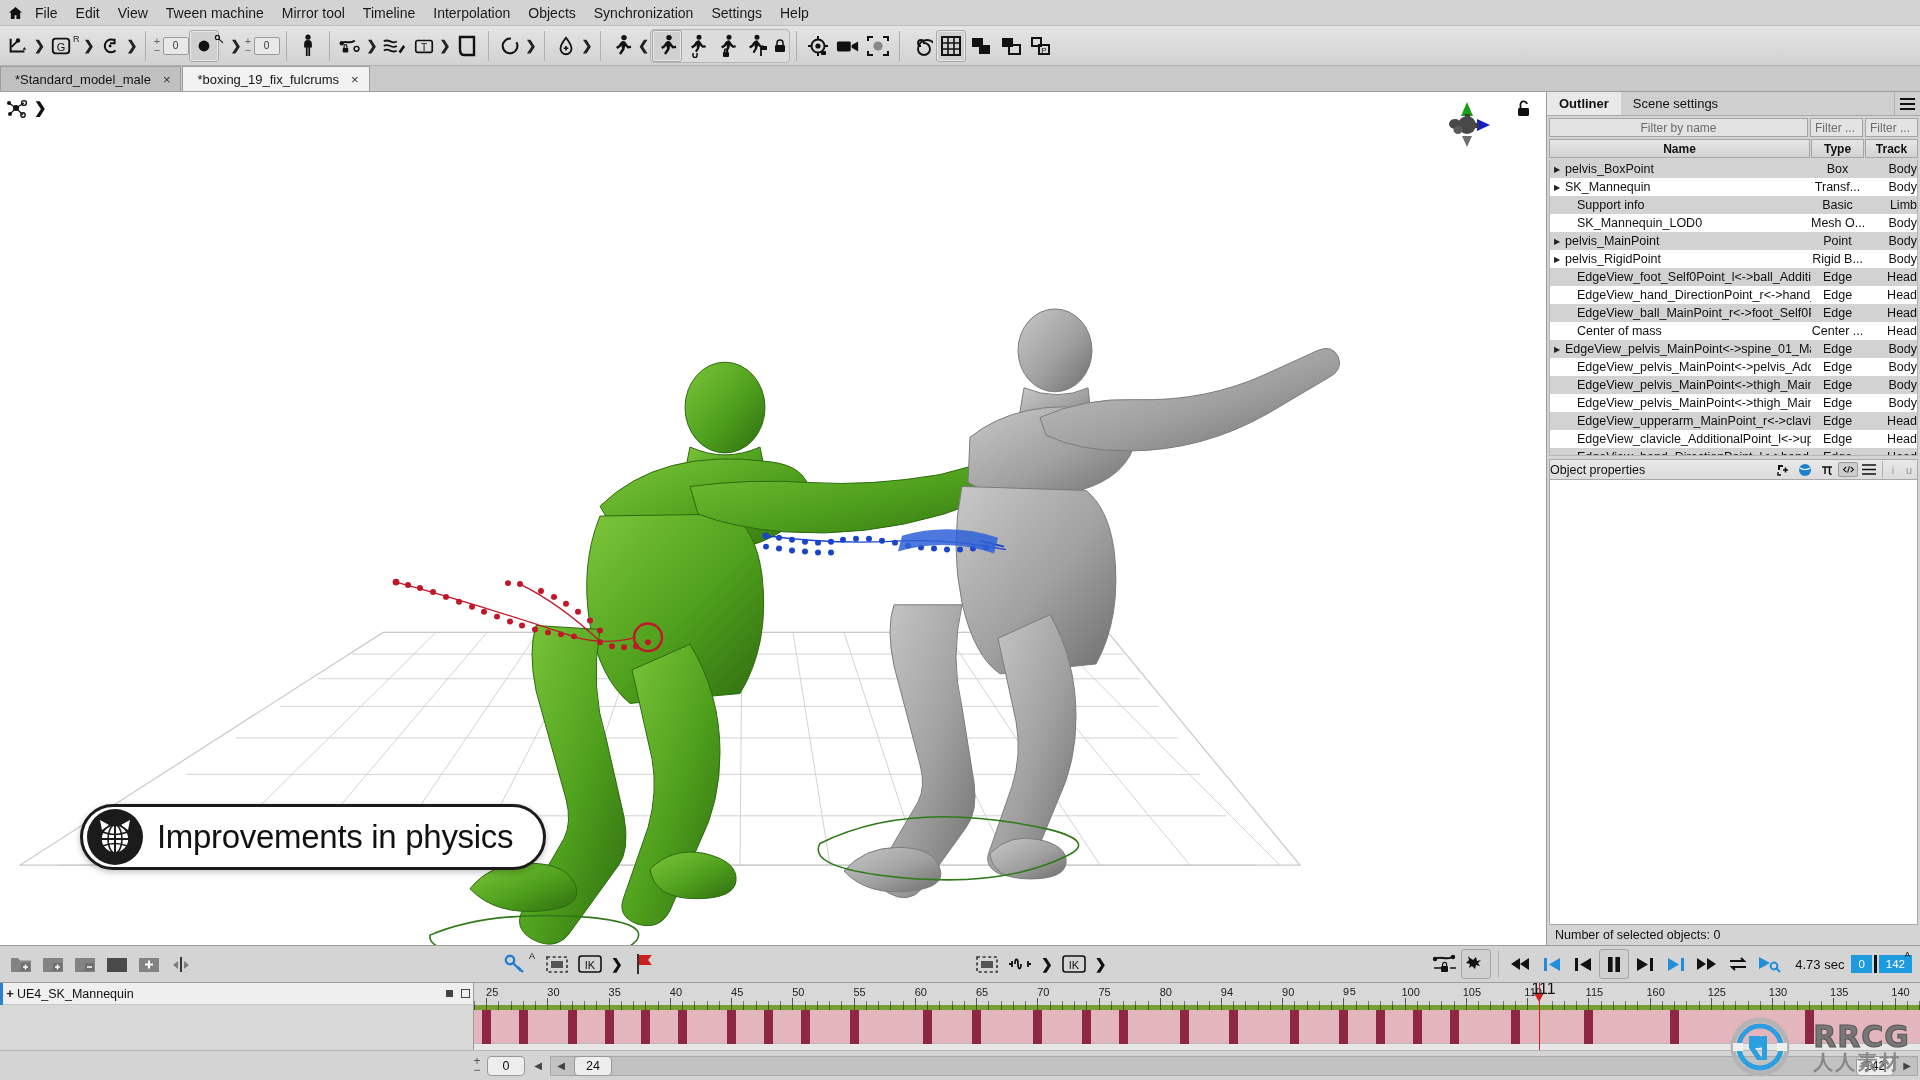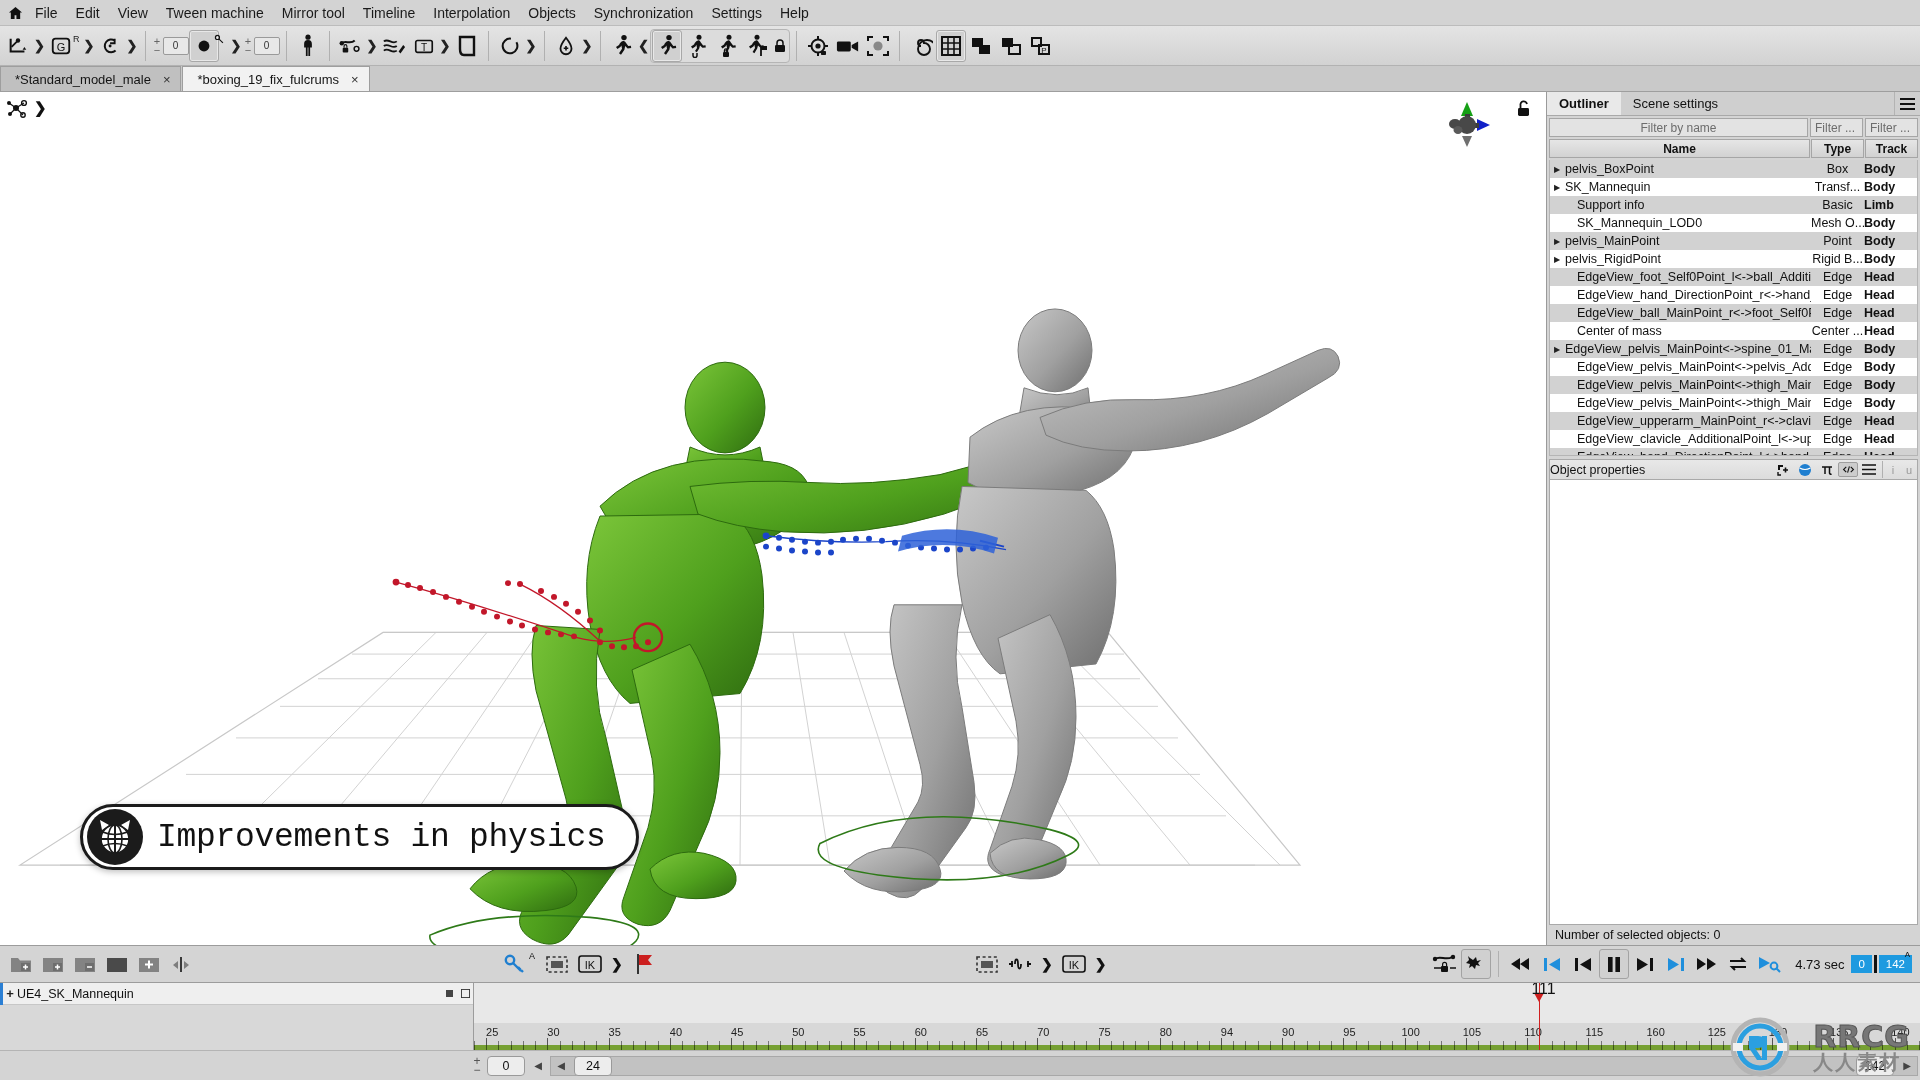--- a/index.html
+++ b/index.html
@@ -60,21 +60,21 @@
   .vp-gizmo { position: absolute; right: 52px; top: 6px; width: 54px; height: 54px; z-index: 6;}
   .vp-lock { position: absolute; right: 14px; top: 8px; z-index: 6;}
   .vp-svg { position: absolute; inset: 0; width: 100%; height: 100%; }
 
   
   .banner { position: absolute; left: 80px; bottom: 75px; height: 66px; display: flex; align-items: center;
             background: #fff; border: 3px solid #1b1b1b; border-radius: 34px; padding-right: 30px; z-index: 20;
             box-shadow: 0 2px 6px rgba(0,0,0,.25); }
   .banner .logo { width: 56px; height: 56px; margin: 0 14px 0 4px; border-radius: 50%; background: #1b1b1b;
                   display: flex; align-items: center; justify-content: center; flex: 0 0 56px; }
-  .banner .btext { font-size: 33px; color: #111; letter-spacing: -0.3px; white-space: nowrap; font-family: Liberation Mono, monospace; }
+  .banner .btext { font-size: 33px; color: #111; letter-spacing: -0.3px; white-space: nowrap; font-family: Liberation Sans, sans-serif; }
 
   
   .rightdock { width: 374px; flex: 0 0 374px; background: #d4d4d4; display: flex; flex-direction: column;
                border-left: 1px solid #9a9a9a; }
 
   .dock-tabs { height: 24px; display: flex; align-items: stretch; background: #cfcfcf; border-bottom:1px solid #a9a9a9;}
   .dock-tab { padding: 0 12px; display: flex; align-items: center; font-size: 13px; color: #111; }
   .dock-tab.active { background: #e9e9e9; font-weight: bold; }
   .dock-tabs .spacer { flex: 1 1 auto; }
   .hamburger { width: 26px; display: flex; align-items: center; justify-content: center; border-left: 1px solid #b3b3b3;}
@@ -94,21 +94,21 @@
 
   .outliner-list { flex: 0 0 auto; height: 296px; overflow: hidden; background: #fff; margin: 0 2px; border:1px solid #b5b5b5; border-top:none;}
   .orow { display: flex; height: 18px; align-items: center; font-size: 12.5px; color: #111; }
   .orow.alt { background: #d2d2d2; }
   .orow .o-name { flex: 1 1 auto; display: flex; align-items: center; gap: 3px; padding-left: 4px;
                   overflow: hidden; white-space: nowrap; }
   .orow .o-name .arrow { font-size: 8px; color: #222; width: 8px; flex: 0 0 8px;}
   .orow .o-name .arrow.hidden { visibility: hidden; }
   .orow .o-name .indent { width: 9px; flex: 0 0 9px; }
   .orow .o-type { width: 53px; text-align: center; flex: 0 0 53px; overflow: hidden; white-space: nowrap;}
-  .orow .o-track { width: 53px; text-align: left; flex: 0 0 53px; font-weight: bold; }
+  .orow .o-track { width: 53px; text-align: right; flex: 0 0 53px; }
 
   
   .props { flex: 1 1 auto; display: flex; flex-direction: column; margin: 3px 2px 0; min-height: 0;}
   .props-head { height: 21px; display: flex; align-items: center; background: linear-gradient(#e8e8e8,#dcdcdc);
                 border: 1px solid #a9a9a9; padding-left: 0; font-size: 12.5px; }
   .props-head .ptitle { flex: 1 1 auto; }
   .props-head .picon { width: 22px; height: 19px; display: flex; align-items: center; justify-content: center; }
   .props-head .picon.boxed { background: #cdcdcd; border: 1px solid #9e9e9e; border-radius: 2px; width:20px; height:15px;}
   .props-head .pdiv { width:1px; height: 17px; background:#b0b0b0; margin: 0 2px;}
   .props-head .pcorner { width: 16px; text-align:center; color:#999; font-size: 11px;}
@@ -138,21 +138,21 @@
   .tracks-head .th-title { flex: 1 1 auto; text-align: center; }
   .tracks-head .th-ic { width: 16px; display:flex; align-items:center; justify-content:center;}
   .track-row { height: 22px; display: flex; align-items: center; background: #efefef; border-bottom: 1px solid #c7c7c7;
                font-size: 12.5px; }
   .track-row .tsel { width: 3px; height: 22px; background: #2b7fd4; flex: 0 0 3px;}
   .track-row .tplus { width: 14px; text-align:center; color:#222; font-weight:bold; font-size: 13px;}
   .track-row .tname { flex: 1 1 auto; }
   .track-row .tic { width: 16px; display:flex; align-items:center; justify-content:center;}
 
   .ruler-col { flex: 1 1 auto; position: relative; background: #e8e8e8; overflow: hidden;}
-  .ruler { height: 22px; position: relative; background: #d8d8d8; margin-top: 40px; }
+  .ruler { height: 22px; position: relative; background: #d8d8d8; }
   .ruler .tick { position: absolute; bottom: 0; width: 1px; background: #555; }
   .ruler .lbl { position: absolute; bottom: 7px; font-size: 11px; color: #222; transform: translateX(-50%); }
   .greenbar { height: 5px; background: #76a032; position: relative; }
   .greenbar .gtick { position: absolute; top:0; width:1px; height:5px; background:#3c5418;}
   .keyband { height: 34px; background: #e3b6bd; position: relative; border-bottom: 1px solid #b9b9b9;}
   .keyband .kf { position: absolute; top: 0; height: 34px; background: #8d2744; }
   .playhead { position: absolute; top: 0; width: 1px; background: #d02020; height: 100%; z-index: 9;}
   .playhead .flag { position: absolute; top: 10px; left: -5px; width: 0; height: 0;
       border-left: 5px solid transparent; border-right: 5px solid transparent; border-top: 9px solid #d02020; }
   .playhead .plabel { position: absolute; top: -3px; left: -8px; font-size: 16px; color: #111; }
@@ -1055,21 +1055,21 @@
             <div class="lbl" style="left: 569.305px;">70</div>
             <div class="tick" style="left: 563.305px; height: 7px;"></div>
             <div class="lbl" style="left: 630.534px;">75</div>
             <div class="tick" style="left: 624.534px; height: 7px;"></div>
             <div class="lbl" style="left: 691.763px;">80</div>
             <div class="tick" style="left: 685.763px; height: 7px;"></div>
             <div class="lbl" style="left: 752.992px;">94</div>
             <div class="tick" style="left: 746.992px; height: 7px;"></div>
             <div class="lbl" style="left: 814.22px;">90</div>
             <div class="tick" style="left: 808.22px; height: 7px;"></div>
-            <div class="lbl" style="left: 875.449px;">95</div>
+            <div class="lbl" style="left: 875.449px; font-family: Liberation Mono, monospace;">95</div>
             <div class="tick" style="left: 869.449px; height: 7px;"></div>
             <div class="lbl" style="left: 936.678px;">100</div>
             <div class="tick" style="left: 930.678px; height: 7px;"></div>
             <div class="lbl" style="left: 997.907px;">105</div>
             <div class="tick" style="left: 991.907px; height: 7px;"></div>
             <div class="lbl" style="left: 1059.14px;">110</div>
             <div class="tick" style="left: 1053.14px; height: 7px;"></div>
             <div class="lbl" style="left: 1120.36px;">115</div>
             <div class="tick" style="left: 1114.36px; height: 7px;"></div>
             <div class="lbl" style="left: 1181.59px;">160</div>

